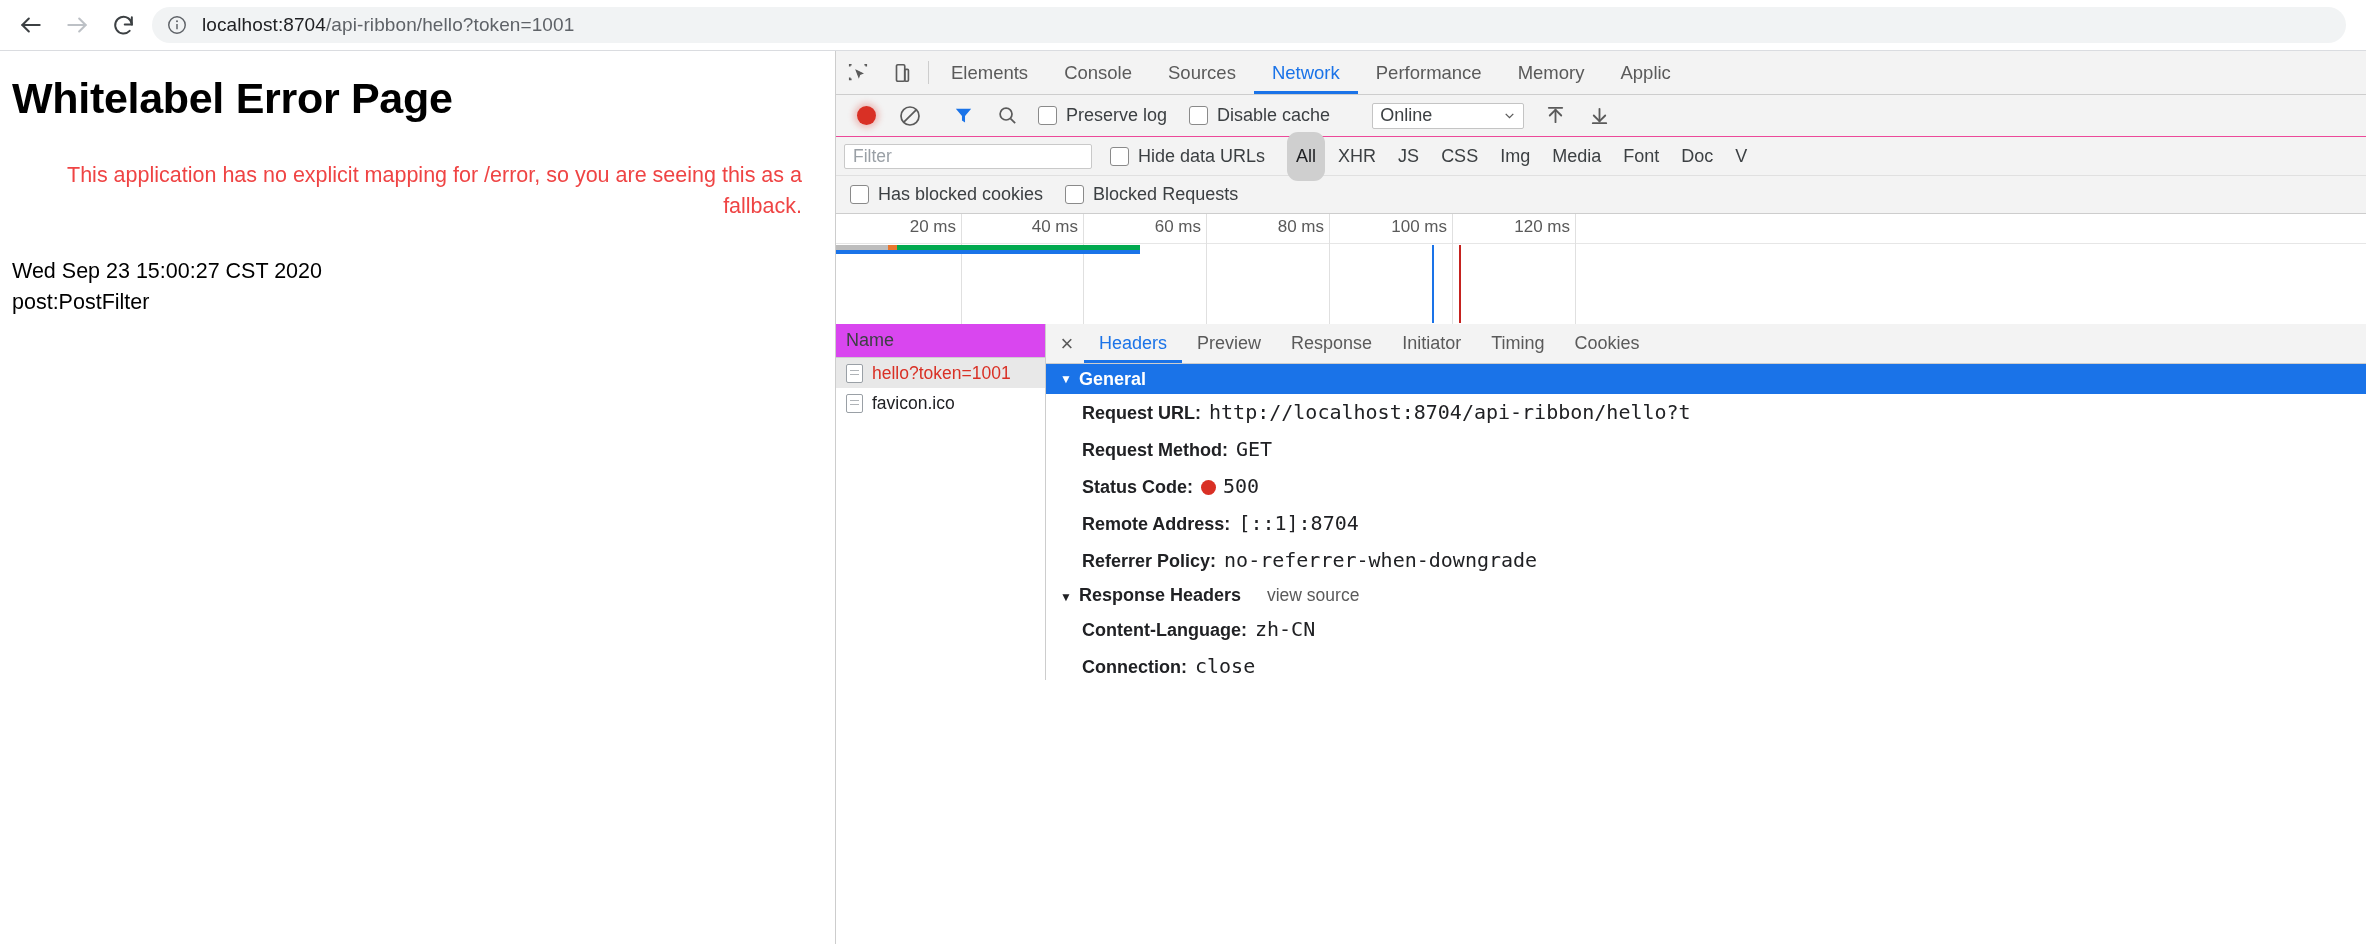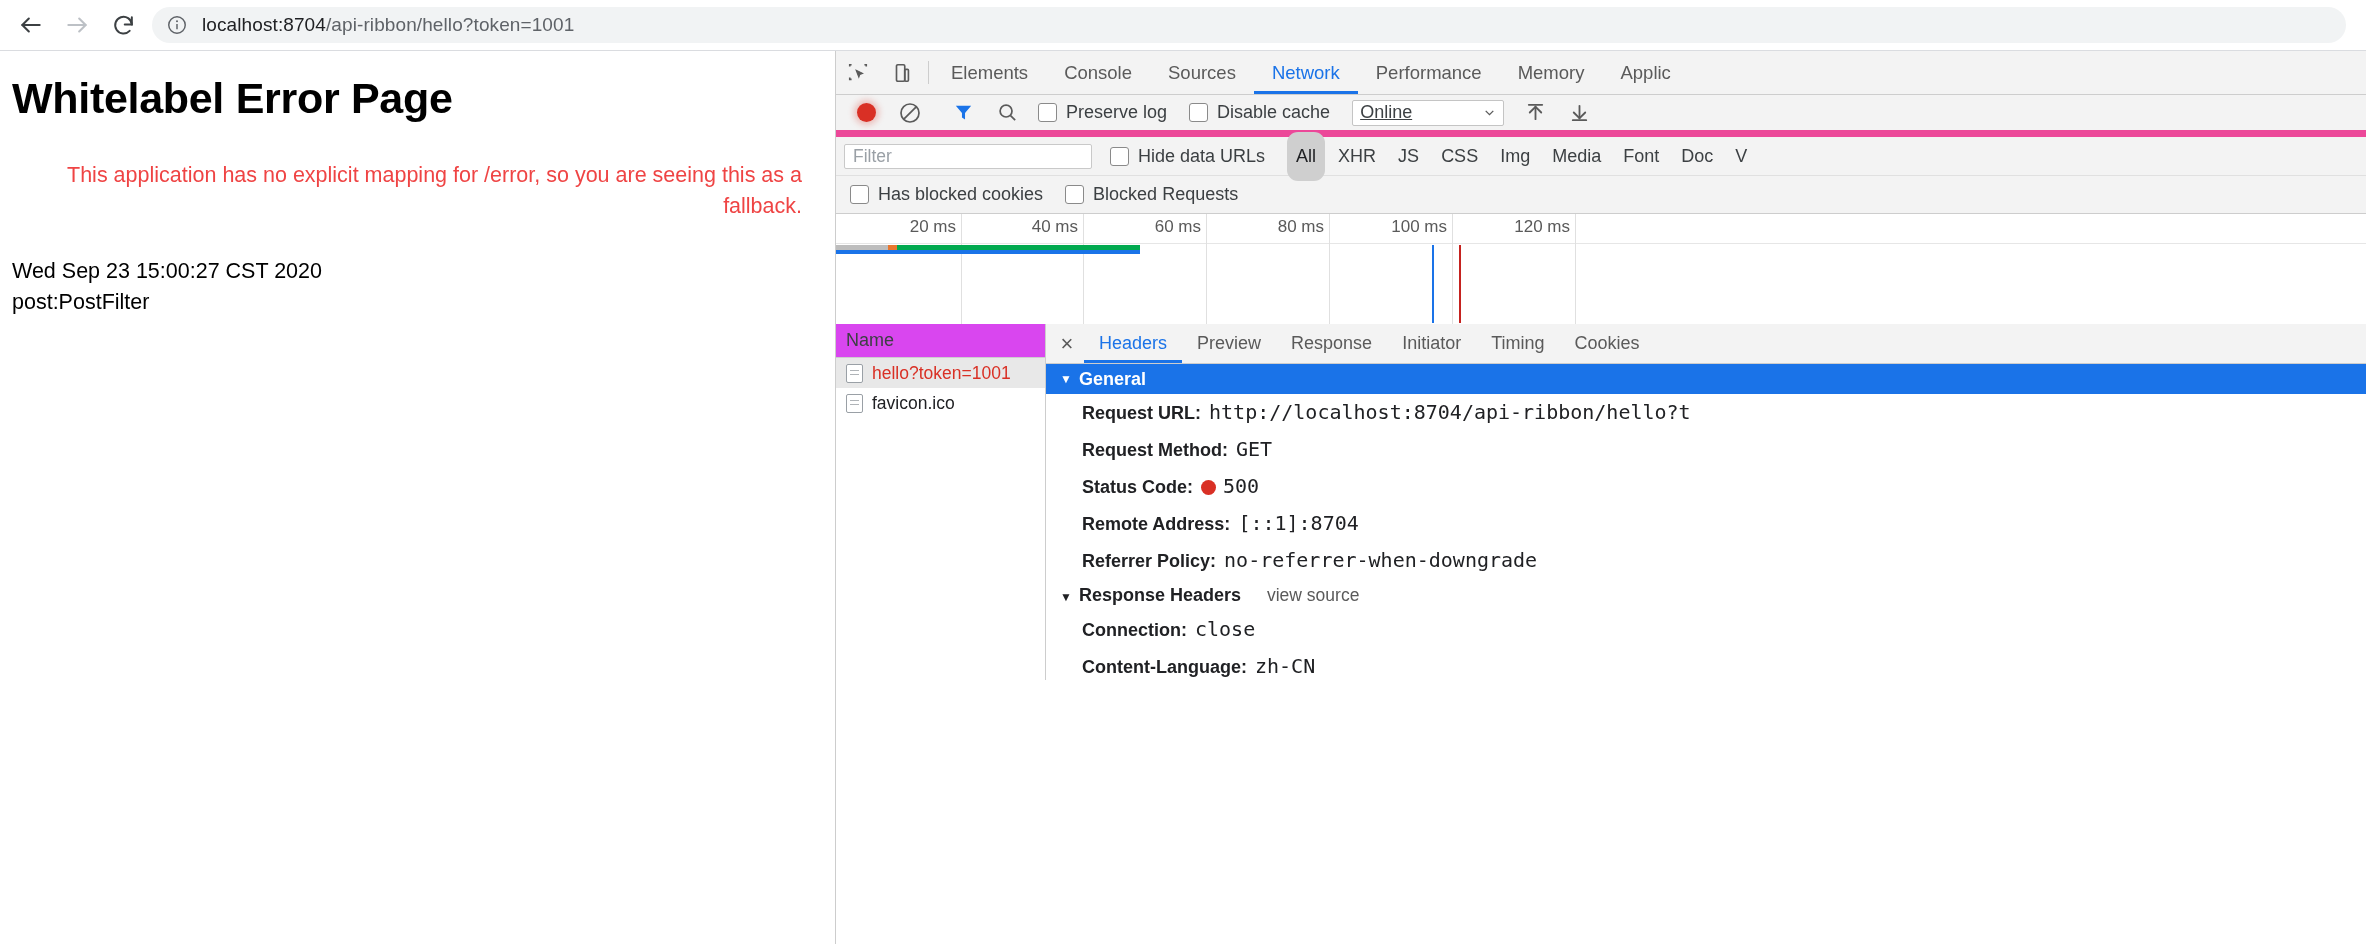--- a/index.html
+++ b/index.html
@@ -74,40 +74,39 @@
     display: flex; align-items: center; padding: 0 18px; font-size: 18.5px;
     color: #5a5a5a; white-space: nowrap; position: relative;
   }
   .dt-tab.active { color: #1a73e8; }
   .dt-tab.active::after {
     content: ""; position: absolute; left: 0; right: 0; bottom: 0; height: 3px;
     background: #1a73e8;
   }
 
   .dt-toolbar {
-    height: 42px; background: #f3f3f3; border-bottom: 7px solid #ec4899;
+    height: 42px; background: #f3f3f3; border-bottom: 1px solid #ec4899;
     display: flex; align-items: center; padding-left: 8px;
   }
   .rec-dot {
     width: 19px; height: 19px; border-radius: 50%; background: #d93025;
     box-shadow: 0 0 6px 3px rgba(217,48,37,.28);
   }
   .tb-slot { width: 44px; display: flex; align-items: center; justify-content: center; }
   .cb-label {
     display: flex; align-items: center; gap: 9px; font-size: 18px;
     color: #3c4043; margin-right: 22px; white-space: nowrap;
   }
   .cbox {
     width: 19px; height: 19px; border: 1.6px solid #8a8a8a; border-radius: 3px;
     background: #fff; flex: none;
   }
   .throttle {
     display: flex; align-items: center; gap: 10px; font-size: 18px; color: #3c4043;
-    margin-left: 0;
-    text-decoration: underline;
+    margin-left: 20px;
   }
   .throttle-sel {
     display: flex; align-items: center; justify-content: space-between;
     width: 152px; border: 1px solid #c4c4c4; border-radius: 2px; background: #fff;
     height: 26px; padding: 0 7px; font-size: 18px; color: #3c4043;
   }
 
   .dt-filterbar {
     height: 39px; background: #f3f3f3; border-bottom: 1px solid #e0e0e0;
     display: flex; align-items: center; padding-left: 8px; gap: 0;
@@ -443,27 +442,27 @@
         <div class="kv">
           <span class="k">Referrer Policy:</span>
           <span class="v">no-referrer-when-downgrade</span>
         </div>
 
         <div class="sec-head2">
           <span><span class="tri">▼</span><span>Response Headers</span></span>
           <span class="view-src">view source</span>
         </div>
         <div class="kv">
+          <span class="k">Content-Language:</span>
+          <span class="v">zh-CN</span>
+        </div>
+        <div class="kv">
           <span class="k">Connection:</span>
           <span class="v">close</span>
         </div>
         <div class="kv">
-          <span class="k">Content-Language:</span>
-          <span class="v">zh-CN</span>
-        </div>
-        <div class="kv">
           <span class="k">Content-Length:</span>
           <span class="v">313</span>
         </div>
       </div>
     </div>
   </div>
 </div>
 
 </body></html>

